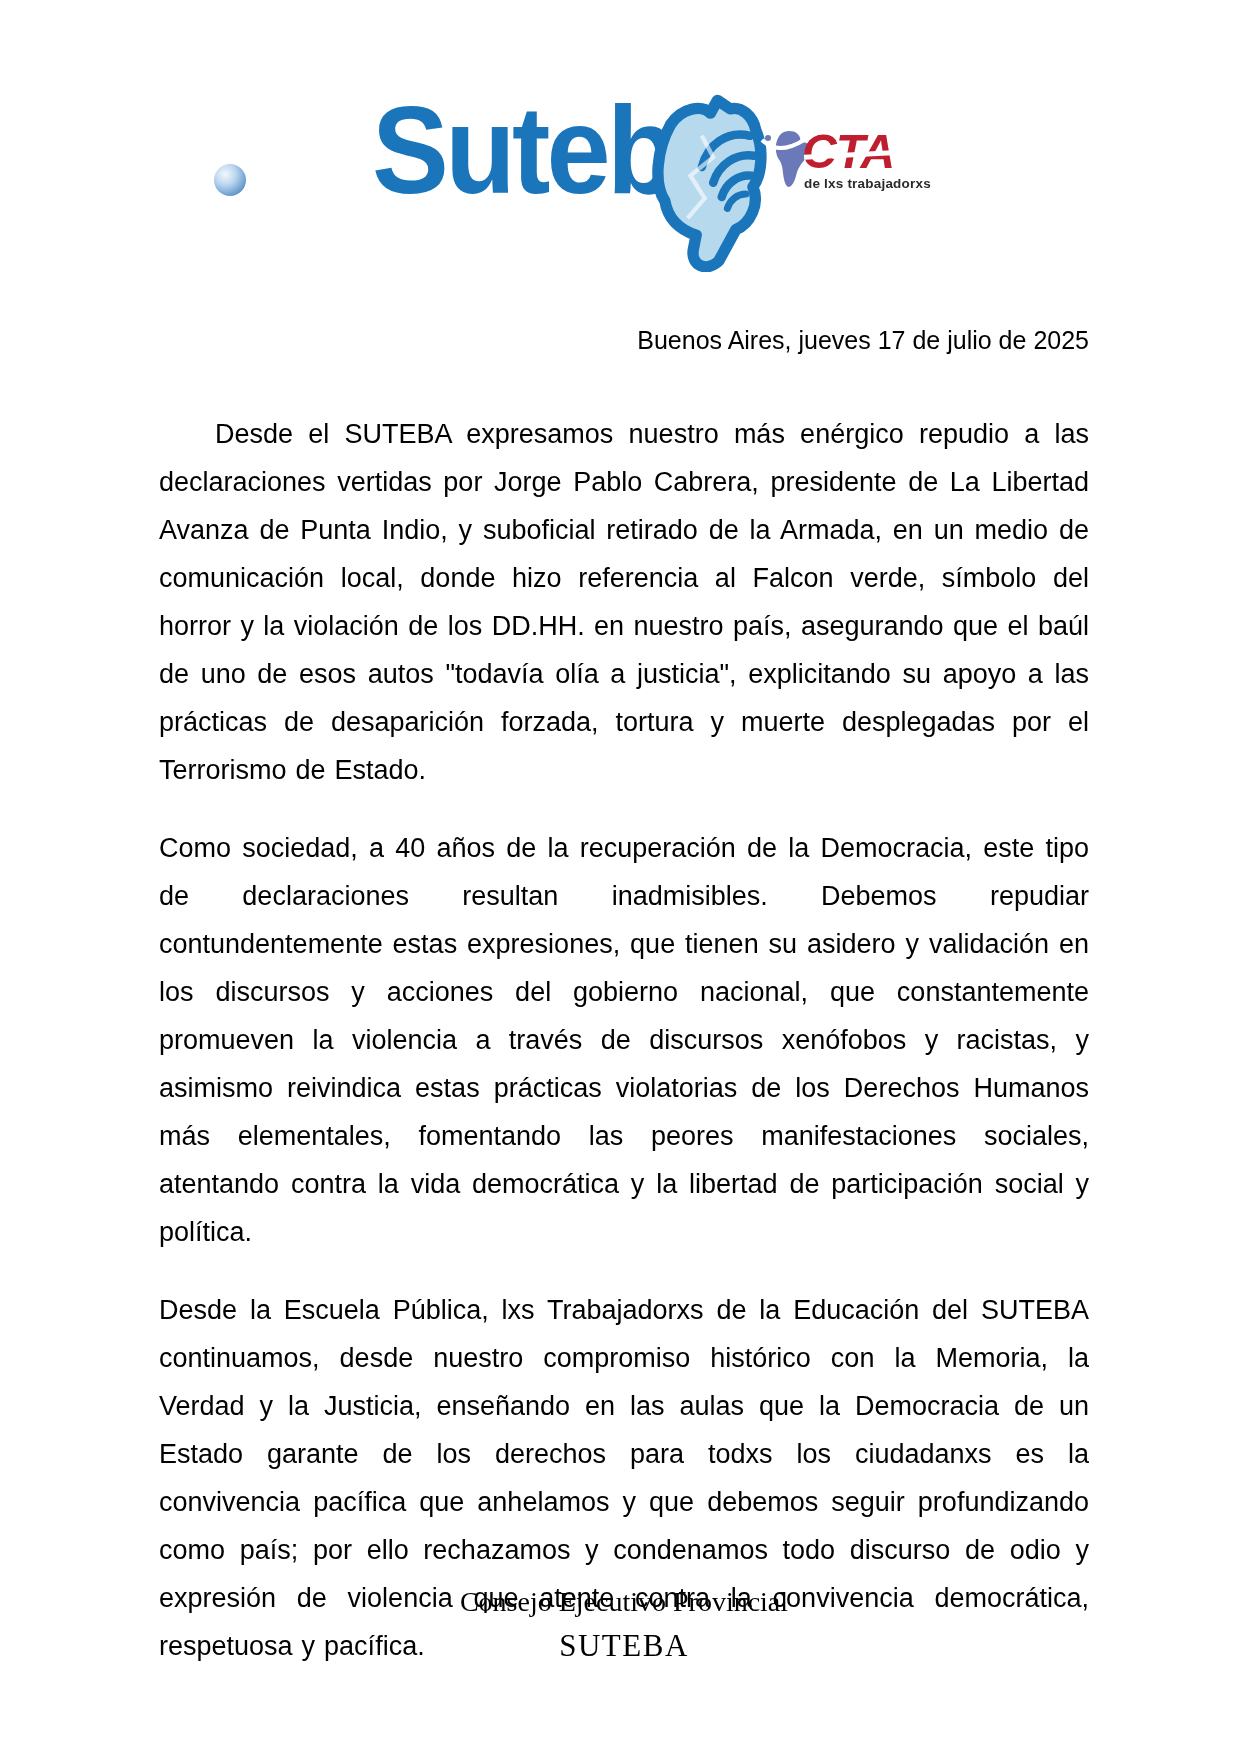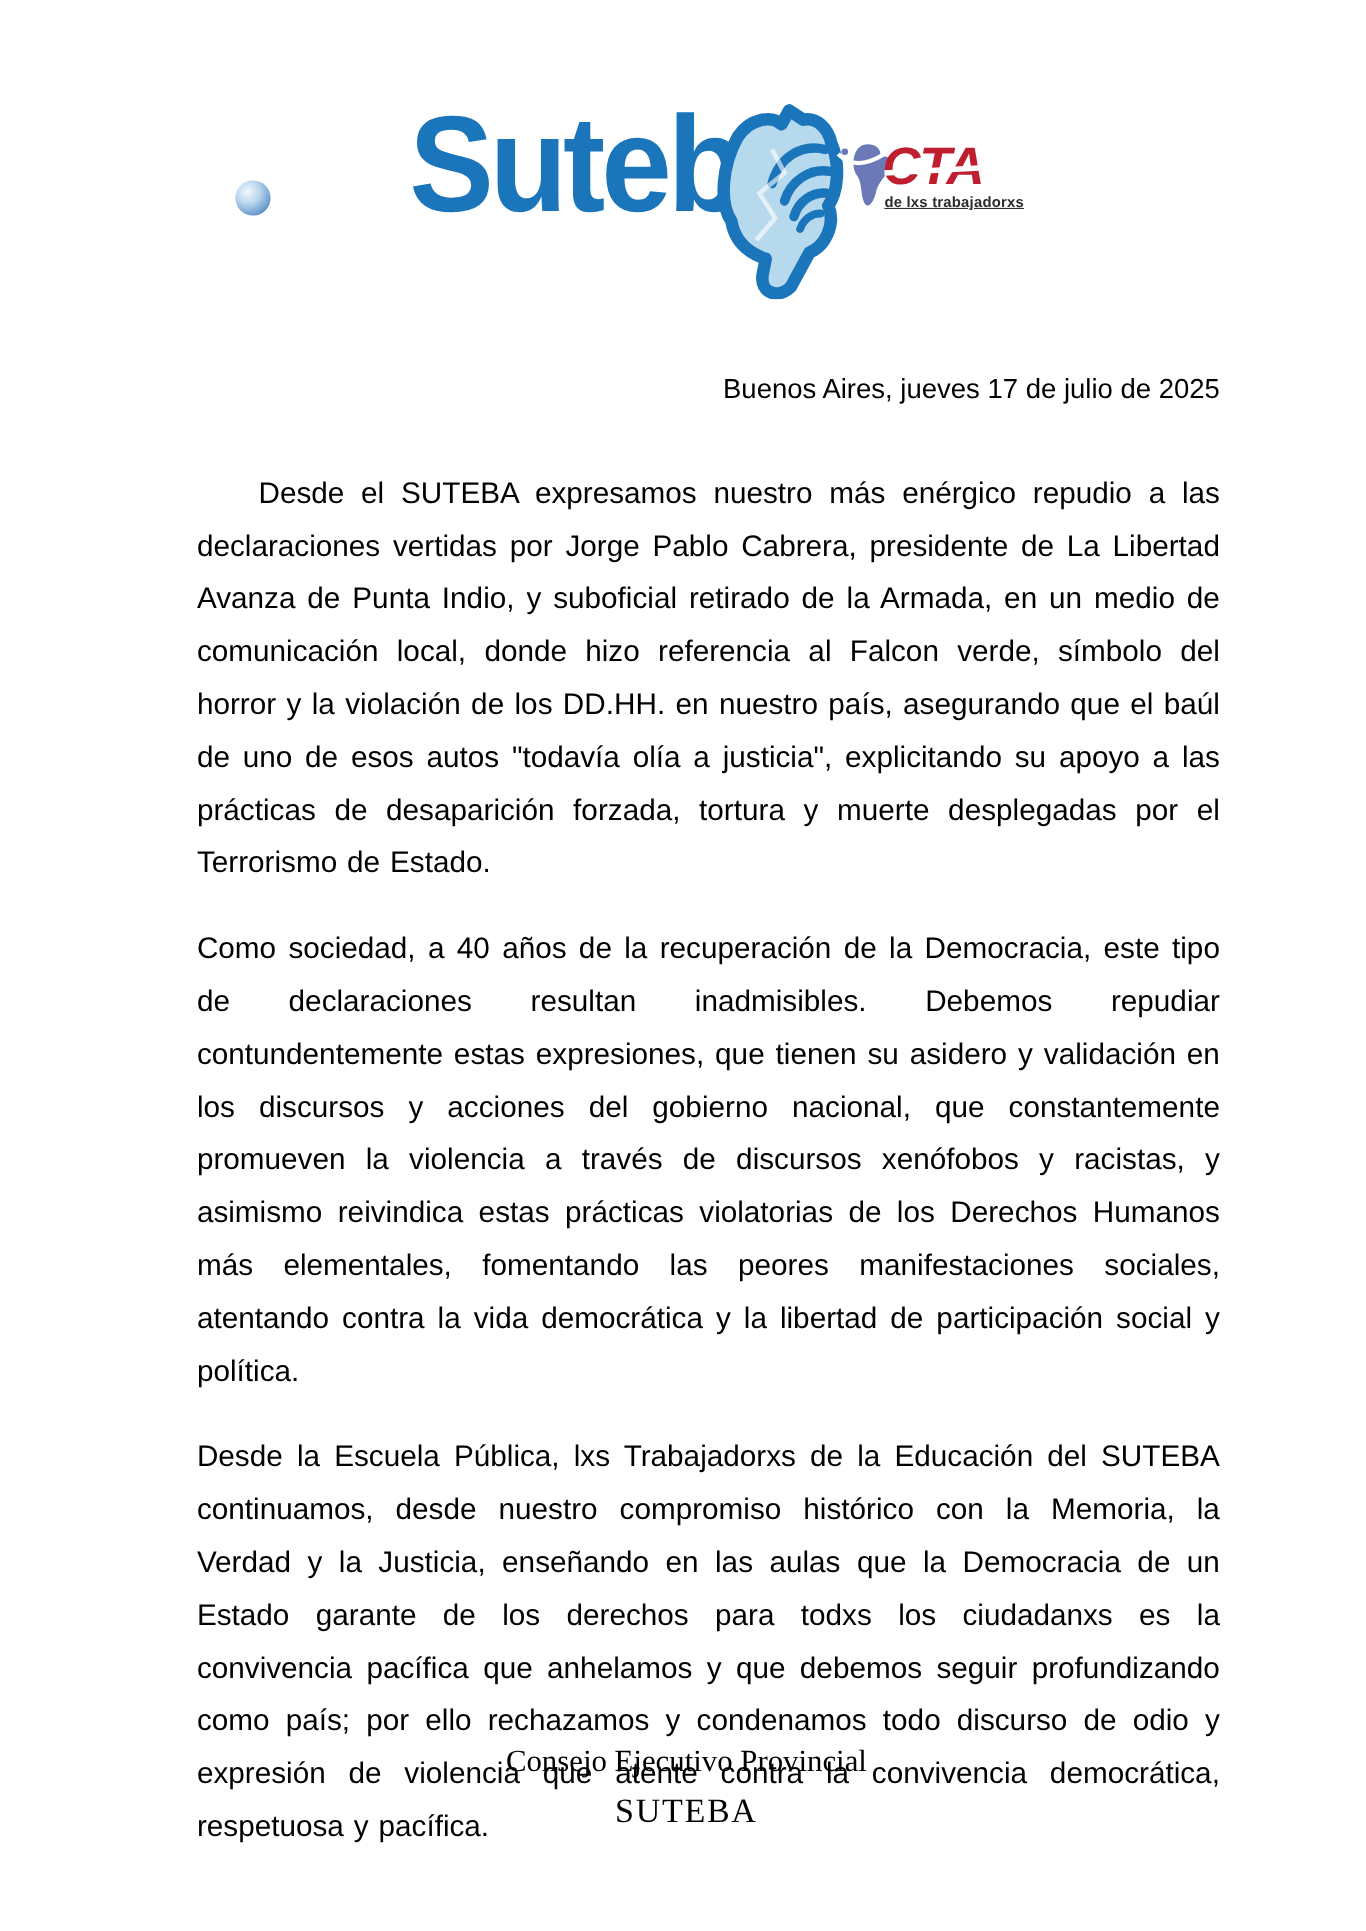--- a/index.html
+++ b/index.html
@@ -60,26 +60,26 @@
     font-size:48px;font-weight:900;font-style:italic;line-height:1.1;
     color:var(--cta-red);letter-spacing:-1px;
   }
   .cta-stripe{
     position:absolute;left:48px;top:22px;width:108px;height:5px;
     background:#ffffff;transform:rotate(-3deg);
   }
   .cta-subtext{
     position:absolute;left:48px;top:46px;
     font-size:13.5px;font-weight:bold;color:var(--cta-dark);
-    white-space:nowrap;letter-spacing:0.2px;text-decoration:underline;
+    white-space:nowrap;letter-spacing:0.2px;
   }
 
   
   .content{
-    position:absolute;left:159px;top:339px;width:930px;margin-left:20px;
+    position:absolute;left:159px;top:325px;width:930px;
   }
   .date-line{
     margin:0 0 55px 0;
     font-size:25px;line-height:30px;text-align:right;
   }
   .body-paragraph{
     margin:0 0 30px 0;
     font-size:27px;line-height:48px;
     text-align:justify;text-justify:inter-word;
     word-spacing:1.5px;

